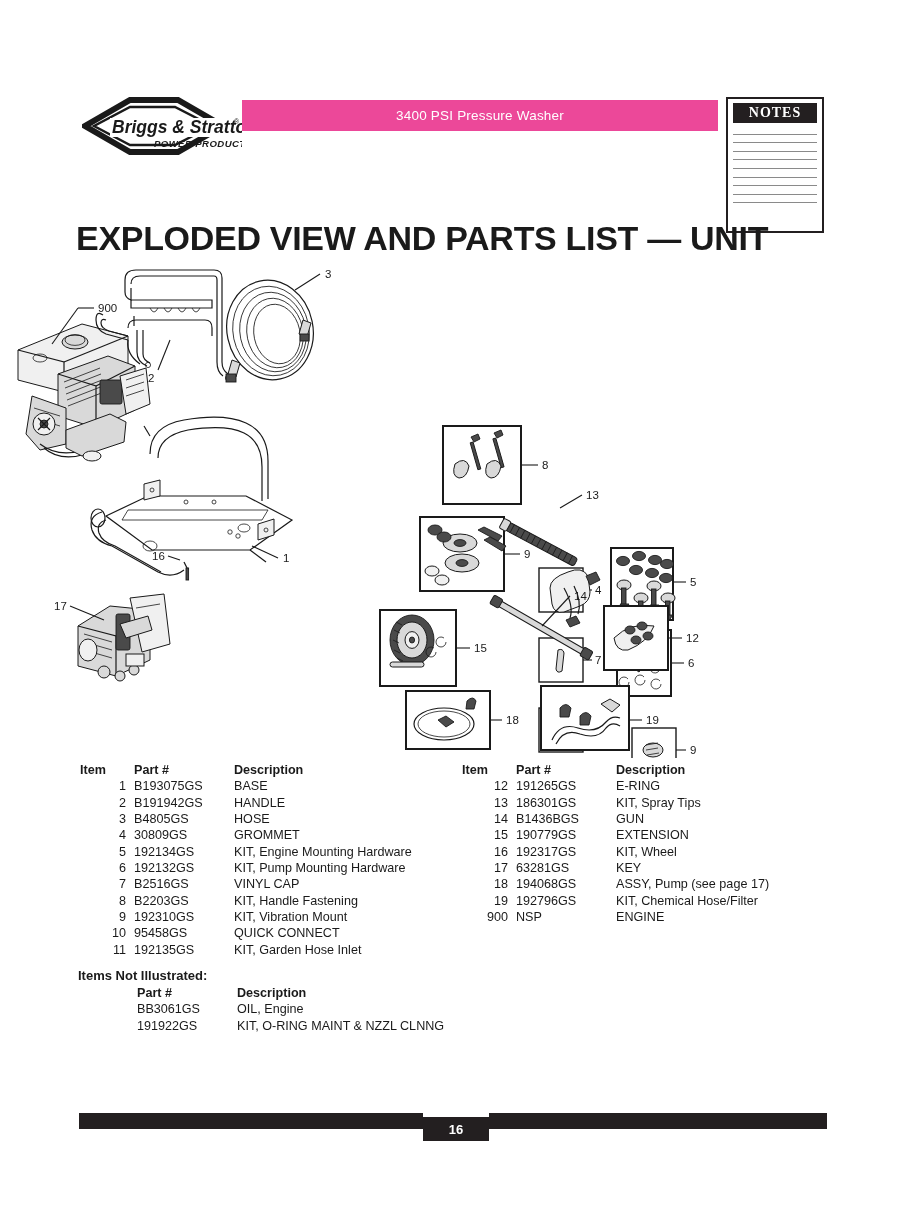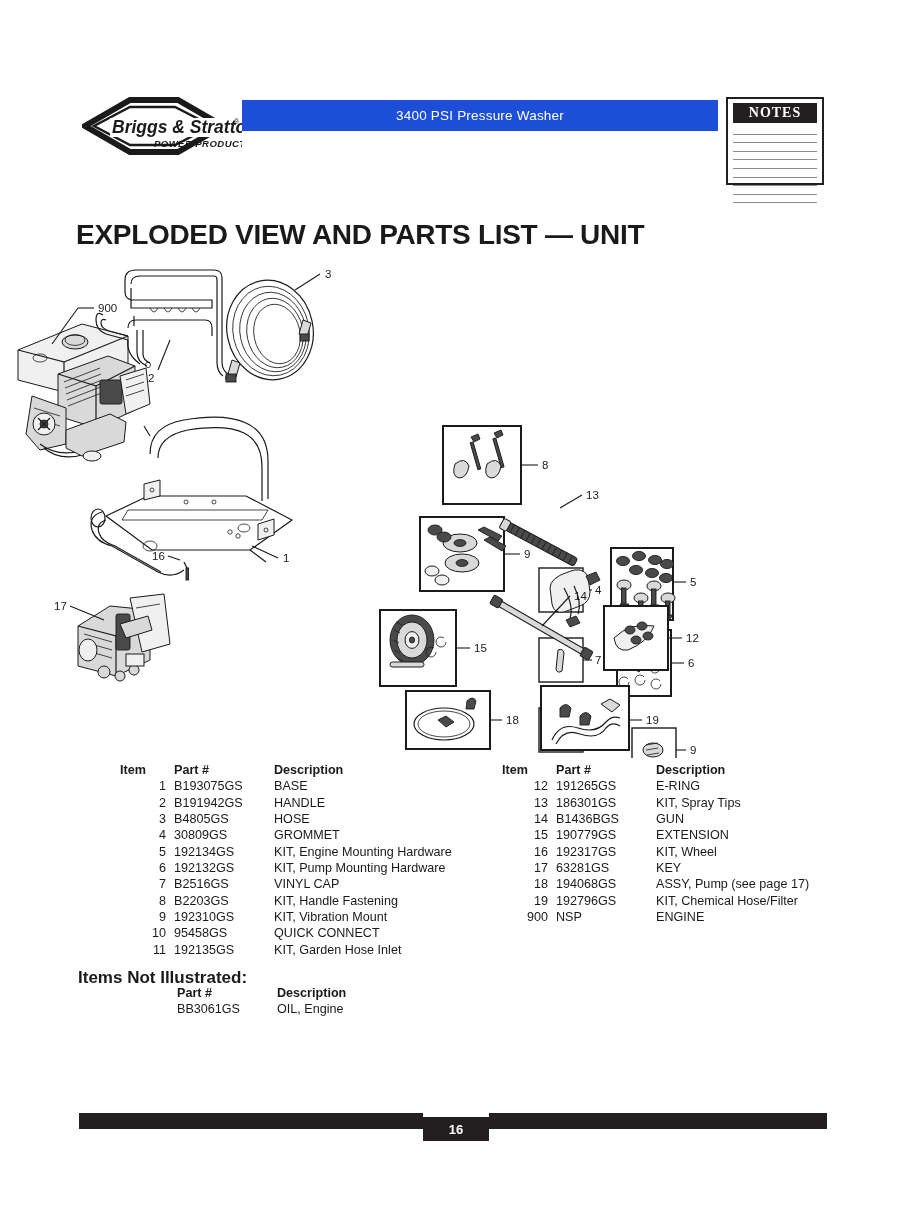--- a/index.html
+++ b/index.html
@@ -16,21 +16,21 @@
     overflow: hidden;
   }
 
   
   #header-band {
     position: absolute;
     left: 242px;
     top: 100px;
     width: 476px;
     height: 31px;
-    background: #1d4ed8;
+    background: #ec4899;
     display: flex;
     align-items: center;
     justify-content: center;
   }
   #header-title {
     color: #ffffff;
     font-size: 13.5px;
     letter-spacing: 0.2px;
     font-family: "Liberation Sans", sans-serif;
   }
@@ -44,21 +44,21 @@
     height: 60px;
   }
   #logo svg { display: block; }
 
   
   #notes-box {
     position: absolute;
     left: 726px;
     top: 97px;
     width: 98px;
-    height: 88px;
+    height: 136px;
     border: 2.5px solid #231f20;
     background: #fff;
     box-sizing: border-box;
     padding: 4px 5px 3px 5px;
   }
   #notes-header {
     background: #231f20;
     height: 20px;
     display: flex;
     align-items: center;
@@ -77,21 +77,21 @@
   .notes-line {
     border-bottom: 1px solid #8a8a8a;
     height: 7.6px;
   }
 
   
   #page-title {
     position: absolute;
     left: 76px;
     top: 219px;
-    font-size: 28px;
+    font-size: 34px;
     font-weight: bold;
     letter-spacing: -0.3px;
     color: #1a1a1a;
     white-space: nowrap;
   }
 
   
   #diagram {
     position: absolute;
     left: 0px;
@@ -103,33 +103,33 @@
 
   
   .parts-col {
     position: absolute;
     font-size: 12.6px;
     line-height: 16.35px;
   }
   #parts-col-left  { left: 80px;  top: 762px; width: 380px; }
   #parts-col-right { left: 462px; top: 762px; width: 390px; }
 
-  .prow { display: flex; white-space: nowrap; margin-left: 40px; }
+  .prow { display: flex; white-space: nowrap; }
   .prow.hdr { font-weight: bold; }
   .c-item { width: 46px; text-align: right; padding-right: 8px; }
   .c-part { width: 100px; }
   .c-desc { flex: 1; }
   .prow.hdr .c-item { text-align: left; padding-right: 0; width: 54px; }
 
   
   #not-illustrated-title {
     position: absolute;
     left: 78px;
     top: 968px;
-    font-size: 17px;
+    font-size: 13px;
     font-weight: bold;
   }
   #not-illustrated-table {
     position: absolute;
     left: 137px;
     top: 985px;
     font-size: 12.6px;
     line-height: 16.35px;
   }
   #not-illustrated-table .n-part { width: 100px; }
@@ -673,19 +673,23 @@
 <div id="not-illustrated-title">Items Not Illustrated:</div>
 <div id="not-illustrated-table">
   <div class="prow hdr">
     <div class="n-part">Part #</div>
     <div class="n-desc">Description</div>
   </div>
   <div class="prow">
     <div class="n-part">BB3061GS</div>
     <div class="n-desc">OIL, Engine</div>
   </div>
+  <div class="prow">
+    <div class="n-part">191922GS</div>
+    <div class="n-desc">KIT, O-RING MAINT &amp; NZZL CLNNG</div>
+  </div>
 </div>
 
 <div id="footer-bar-left"></div>
 <div id="footer-bar-right"></div>
 <div id="footer-page">
   <span>16</span>
 </div>
 
 </body></html>

